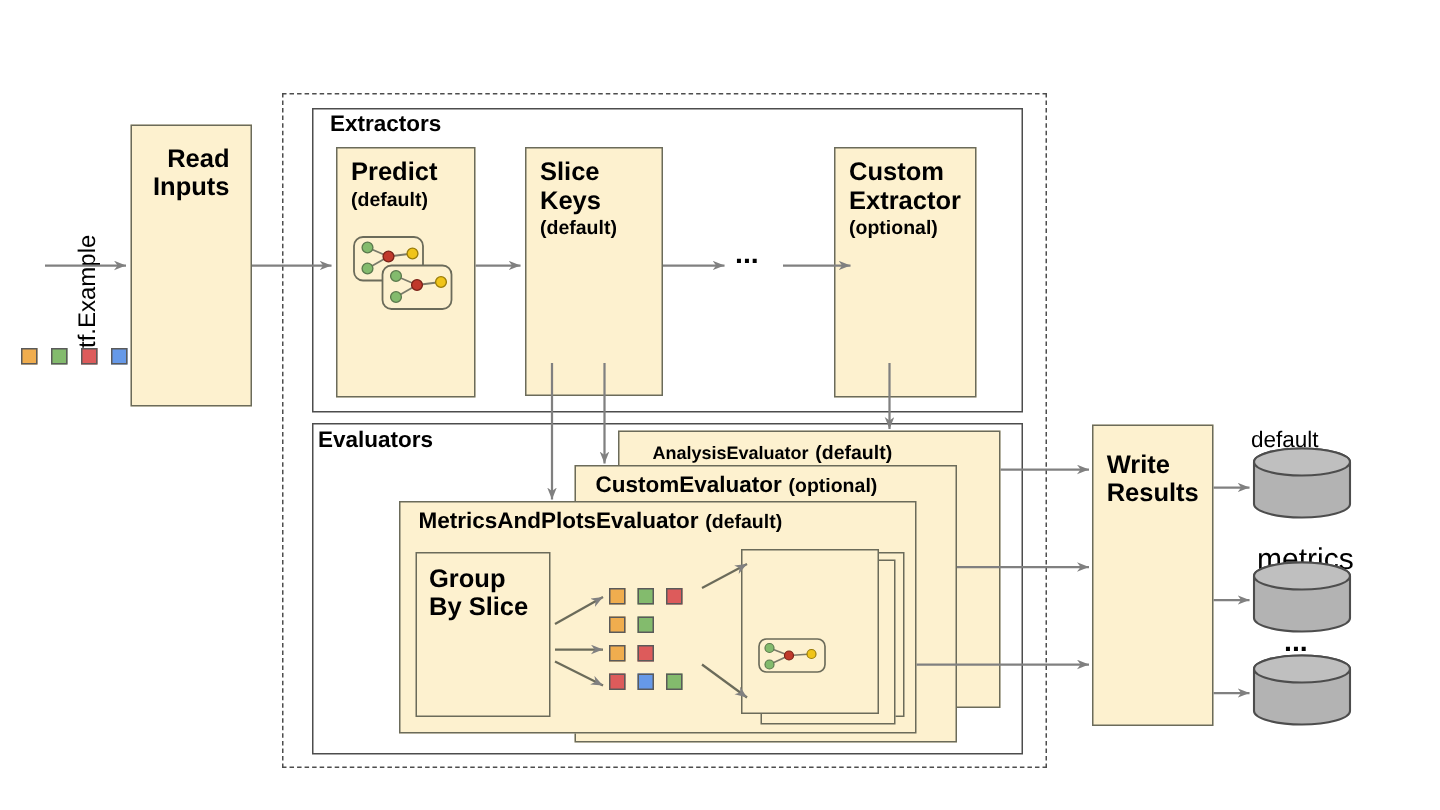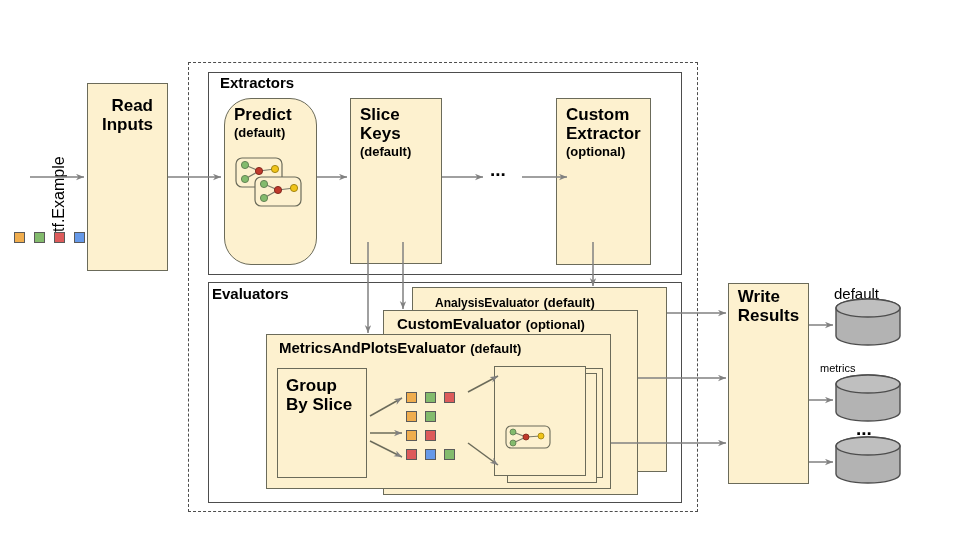--- a/index.html
+++ b/index.html
@@ -48,21 +48,21 @@
 Inputs</span>
   </div>
 
   <div class="abs dashbox" style="left:188px;top:62px;width:510px;height:450px;"></div>
 
   <div class="abs plainbox" style="left:208px;top:72px;width:474px;height:203px;"></div>
   <div class="abs" style="left:220px;top:74px;font-size:15px;font-weight:bold;">
     <span>Extractors</span>
   </div>
 
-  <div class="abs box" style="left:224px;top:98px;width:93px;height:167px;border-radius:27px;">
+  <div class="abs box" style="left:224px;top:98px;width:93px;height:167px;">
     <div class="ttl" style="font-size:17px;margin:6px 0 0 9px;white-space:pre-line;">Predict</div>
     <div class="sub" style="font-size:13px;margin:1px 0 0 9px;">(default)</div>
 
     <svg style="position:absolute;left:10px;top:58px;" width="74" height="52" viewBox="0 0 74 52">
       <rect x="1" y="1" width="46" height="29" rx="6" fill="#fdf1cf" stroke="#6b6b5a" stroke-width="1.2"></rect>
       <rect x="20" y="20" width="46" height="29" rx="6" fill="#fdf1cf" stroke="#6b6b5a" stroke-width="1.2"></rect>
       <g stroke="#7a7a6a" stroke-width="1.2" fill="none">
         <line x1="10" y1="8" x2="24" y2="14"></line>
           <line x1="10" y1="22" x2="24" y2="14"></line>
           <line x1="24" y1="14" x2="40" y2="12"></line>
@@ -154,29 +154,29 @@
           <line x1="8" y1="18" x2="21" y2="12"></line>
           <line x1="21" y1="12" x2="36" y2="11"></line>
       </g>
       <circle cx="8" cy="7" r="3" fill="#83bb6d" stroke="#5c7a4e" stroke-width="0.8"></circle>
       <circle cx="8" cy="18" r="3" fill="#83bb6d" stroke="#5c7a4e" stroke-width="0.8"></circle>
       <circle cx="21" cy="12" r="3" fill="#c0392b" stroke="#7a2318" stroke-width="0.8"></circle>
       <circle cx="36" cy="11" r="3" fill="#f0c419" stroke="#9a7d0a" stroke-width="0.8"></circle>
     </svg>
   </div>
 
-  <div class="abs box ctr" style="left:728px;top:283px;width:81px;height:201px;padding-top:3px;">
+  <div class="abs box ctr" style="left:728px;top:283px;width:81px;height:201px;padding-top:16px;">
     <span class="ttl" style="font-size:17px;white-space:pre-line;text-align:left;">Write
 Results</span>
   </div>
 
   <div class="abs" style="left:834px;top:285px;font-size:15px;">
     <span>default</span>
   </div>
-  <div class="abs" style="left:820px;top:362px;font-size:11px;">
+  <div class="abs" style="left:838px;top:362px;font-size:20px;">
     <span>metrics</span>
   </div>
   <div class="abs" style="left:856px;top:418px;font-size:19px;font-weight:bold;">
     <span>...</span>
   </div>
 
   <svg class="layer">
     <defs>
       <marker id="ah" markerWidth="9" markerHeight="9" refX="8" refY="3.2" orient="auto" markerUnits="userSpaceOnUse">
         <path d="M0,0 L8,3.2 L0,6.4 L2.4,3.2 z" fill="#808080"></path>

